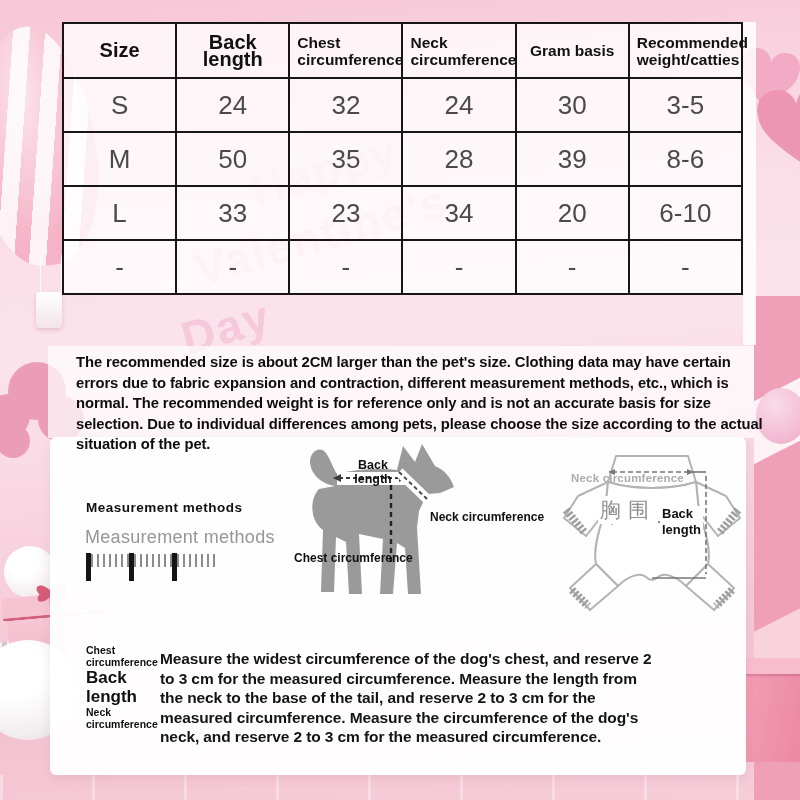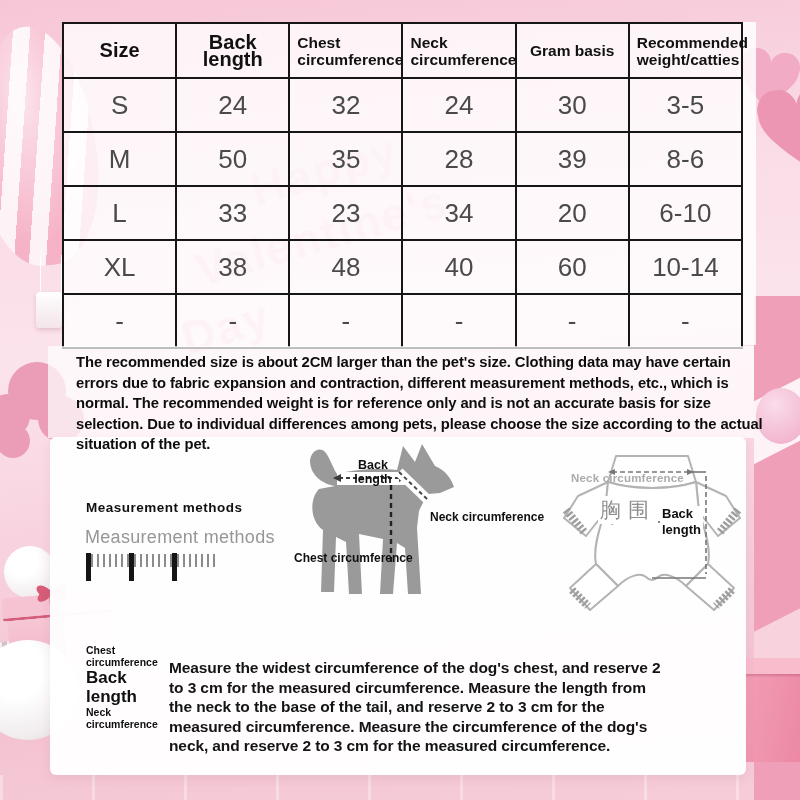--- a/index.html
+++ b/index.html
@@ -106,21 +106,21 @@
   .lbl-chest-dog{left:294px;top:551px;font-size:12px;}
   .lbl-neck-garment{left:571px;top:472px;font-size:11.5px;color:#ababab;letter-spacing:.2px;}
   .lbl-chest-cn{left:598px;top:496px;font-size:21px;font-weight:400;color:#8f8f8f;letter-spacing:7px;background:#fff;padding:0 2px;}
   .lbl-back-garment{left:660px;top:506px;font-size:13px;line-height:16px;background:#fff;padding:0 2px;}
   .side-lbl-sm{z-index:3;font-size:10.5px;line-height:11.5px;font-weight:bold;color:#101010;white-space:pre-line;}
   .side-lbl-lg{z-index:3;font-size:17px;line-height:19px;font-weight:bold;color:#101010;white-space:pre-line;}
   .sl-chest{left:86px;top:645px;}
   .sl-back{left:86px;top:668px;}
   .sl-neck{left:86px;top:707px;}
   .instructions{
-    left:152px;top:641px;width:502px;z-index:3;margin:17px;
+    left:152px;top:641px;width:502px;z-index:3;margin:8px;
     font-size:15.5px;font-weight:bold;line-height:19.6px;color:#141414;letter-spacing:-.1px;
   }
   .bottom-streaks{left:0;top:775px;width:800px;height:25px;z-index:0;
     background:repeating-linear-gradient(90deg,rgba(255,255,255,.35) 0 3px,rgba(255,255,255,0) 3px 92px);}
 </style>
 </head>
 <body>
 
 <div class="stage">
 
@@ -190,28 +190,20 @@
           <td>39</td>
           <td>8-6</td>
         </tr>
         <tr>
           <td>L</td>
           <td>33</td>
           <td>23</td>
           <td>34</td>
           <td>20</td>
           <td>6-10</td>
-        </tr>
-        <tr>
-          <td>XL</td>
-          <td>38</td>
-          <td>48</td>
-          <td>40</td>
-          <td>60</td>
-          <td>10-14</td>
         </tr>
         <tr>
           <td>-</td>
           <td>-</td>
           <td>-</td>
           <td>-</td>
           <td>-</td>
           <td>-</td>
         </tr>
       </tbody>

